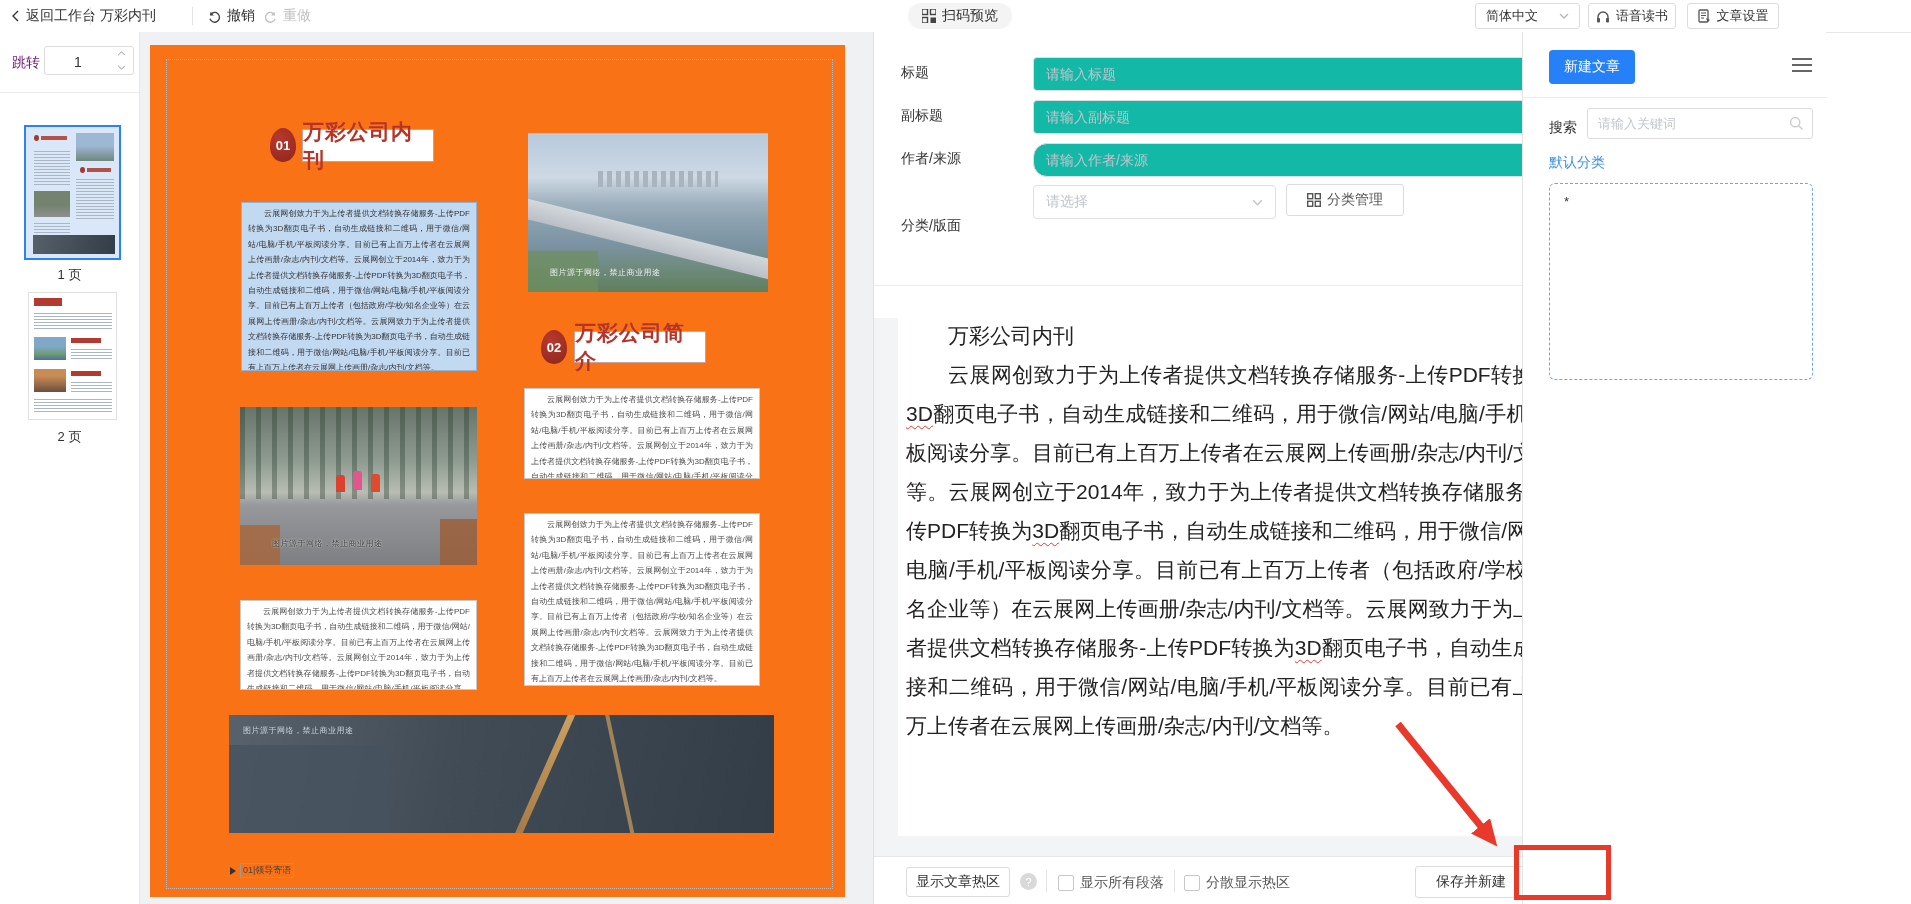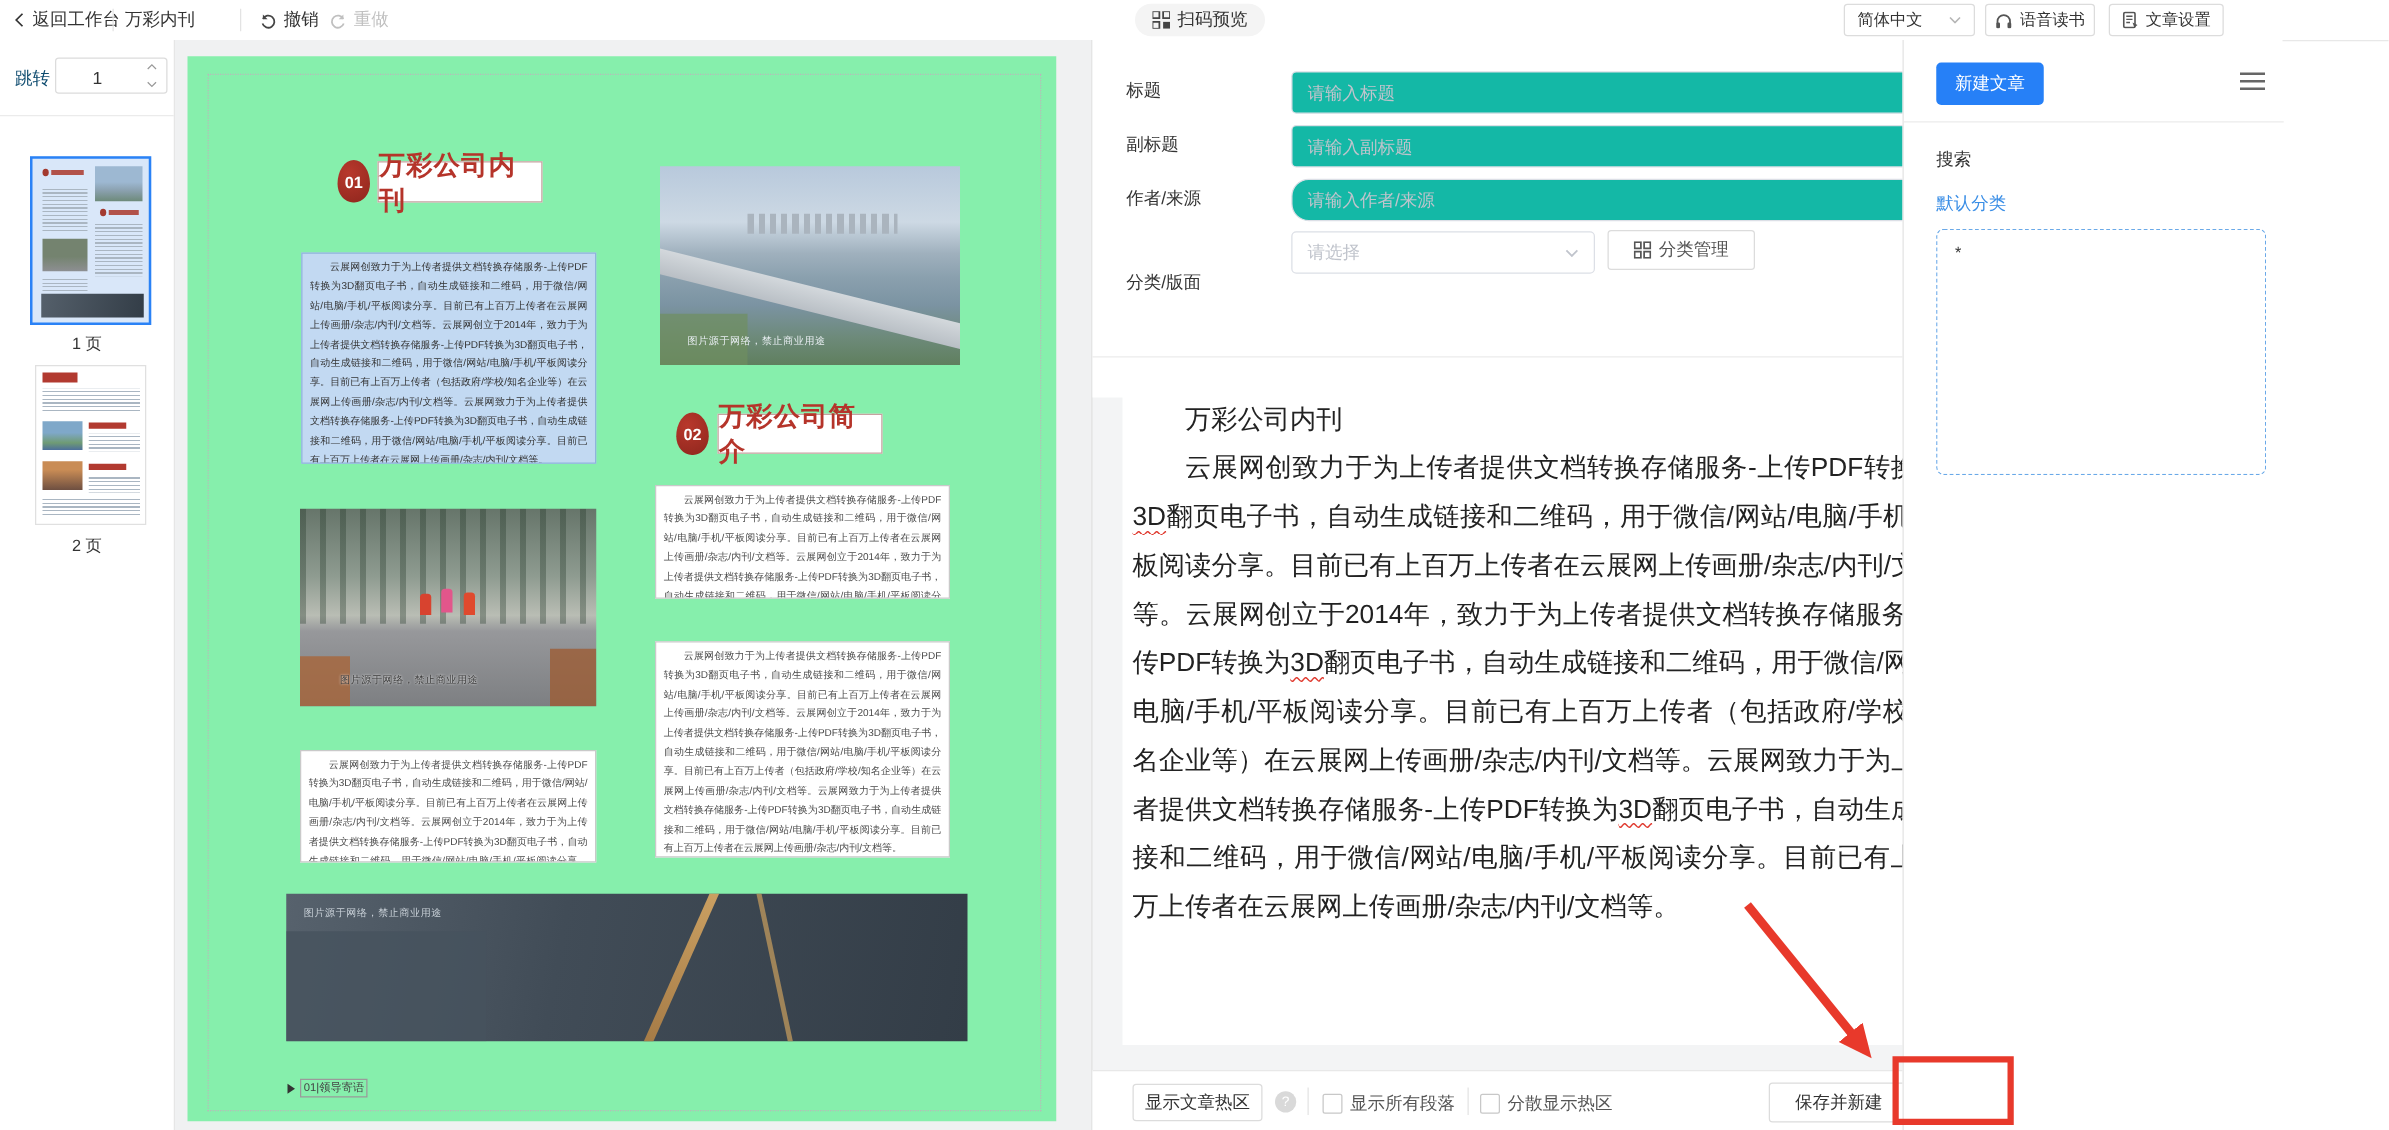--- a/index.html
+++ b/index.html
@@ -15,21 +15,21 @@
   .obtn{position:absolute;display:flex;align-items:center;justify-content:center;gap:6px;top:3px;height:26px;
     border:1px solid #dcdcdc;border-radius:3px;background:#fff;font-size:13px;color:#333;box-sizing:border-box;cursor:pointer;}
   .dis{color:#bfbfbf;}
   
   #sidebar{left:0;top:32px;width:140px;height:872px;background:#fff;border-right:1px solid #e6e6e6;box-sizing:border-box;}
   .thumb{position:absolute;box-sizing:border-box;overflow:hidden;cursor:pointer;background:#fff;}
   .tlabel{position:absolute;width:100%;text-align:center;font-size:13px;color:#333;}
   .tline{position:absolute;background:repeating-linear-gradient(#0000 0 2px,#aab6c2 2px 3px);}
   
   #preview{left:140px;top:32px;width:733px;height:872px;background:#f0f1f2;}
-  #page{position:absolute;left:10px;top:13px;width:695px;height:852px;background:#86efac;}
+  #page{position:absolute;left:10px;top:13px;width:695px;height:852px;background:#f97316;}
   #page-dotted{position:absolute;left:16px;top:14px;right:12px;bottom:8px;border:1px dotted #b9b9b9;}
   .badge{position:absolute;width:26px;height:34px;border-radius:50% 50% 48% 48%/56% 56% 44% 44%;
     background:radial-gradient(circle at 35% 30%,#b8382c,#8e261d);color:#fff;font-weight:bold;font-size:13px;
     display:flex;align-items:center;justify-content:center;}
   .mtitle{position:absolute;border:1px solid #c6a2a0;color:#b5342a;font-weight:bold;font-size:21px;
     letter-spacing:1px;display:flex;align-items:center;justify-content:center;box-sizing:border-box;background:#fff;cursor:pointer;}
   .pblock{position:absolute;box-sizing:border-box;border:1px solid #c9c9c9;padding:3px 6px;overflow:hidden;
     font-size:8px;line-height:15.4px;color:#4a4a4a;text-align:justify;text-indent:2em;cursor:pointer;background:#fff;}
   .pblock.sel{background:#c2d9f2;border-color:#8fb4dc;color:#333;}
   .photo{position:absolute;overflow:hidden;cursor:pointer;}
@@ -135,21 +135,21 @@
       <svg class="ic" width="13" height="14" viewBox="0 0 13 14">
           <rect x="1" y="1" width="9" height="12" rx="1" fill="none" stroke="#555" stroke-width="1.3"></rect>
           <path d="M3 4 H8 M3 6.5 H8 M3 9 H6" stroke="#555" stroke-width="1.1"></path>
           <path d="M8 9 l4 2 -2.5 2 z" fill="#555"></path>
         </svg>
       <span>文章设置</span>
     </div>
   </div>
 
   <div id="sidebar" class="abs">
-    <span class="abs" style="left:12px;top:22px;font-size:14px;color:#0c4a6e;">跳转</span>
+    <span class="abs" style="left:12px;top:22px;font-size:14px;color:#701a75;">跳转</span>
     <div class="abs" style="left:44px;top:14px;width:90px;height:29px;border:1px solid #dcdcdc;border-radius:3px;box-sizing:border-box;background:#fff;">
       <input style="position: absolute; left: 0px; top: 0px; width: 62px; height: 27px; border: none; outline: none; text-align: center; font-size: 14px; color: rgb(51, 51, 51); font-family: inherit; background: transparent;" value="1">
       <div class="abs" style="left:64px;top:0;width:24px;height:13px;display:flex;align-items:center;justify-content:center;cursor:pointer;">
         <svg class="ic" width="9" height="5" viewBox="0 0 10 6">
             <path d="M1 5 L5 1 L9 5" stroke="#999" stroke-width="1.2" fill="none"></path>
           </svg>
       </div>
       <div class="abs" style="left:64px;top:14px;width:24px;height:13px;display:flex;align-items:center;justify-content:center;cursor:pointer;">
         <svg class="ic" width="9" height="5" viewBox="0 0 10 6">
             <path d="M1 1 L5 5 L9 1" stroke="#999" stroke-width="1.2" fill="none"></path>
@@ -322,20 +322,27 @@
 
   <div id="rightpanel" class="abs">
     <div id="new-article">新建文章</div>
     <div class="hamb">
         <i></i>
         <i></i>
         <i></i>
       </div>
     <div id="rp-div"></div>
     <span id="search-label">搜索</span>
+    <div id="search-wrap">
+      <input id="search-input" placeholder="请输入关键词" style="">
+      <svg class="ic" style="position:absolute;right:9px;top:8px;" width="15" height="15" viewBox="0 0 15 15">
+          <circle cx="6.2" cy="6.2" r="4.6" fill="none" stroke="#c9cdd2" stroke-width="1.5"></circle>
+          <path d="M9.8 9.8 L13.5 13.5" stroke="#c9cdd2" stroke-width="1.5"></path>
+        </svg>
+    </div>
     <span id="default-category">默认分类</span>
     <div id="cat-box">
       <span id="cat-item">*</span>
     </div>
   </div>
 
   <svg id="anno-arrow" width="145" height="150" viewBox="0 0 145 150">
     <defs>
       <marker id="ah" orient="auto" markerWidth="5" markerHeight="5" refX="2.6" refY="1.75">
         <path d="M0 0 L3.8 1.75 L0 3.5 z" fill="#e8392b"></path>

